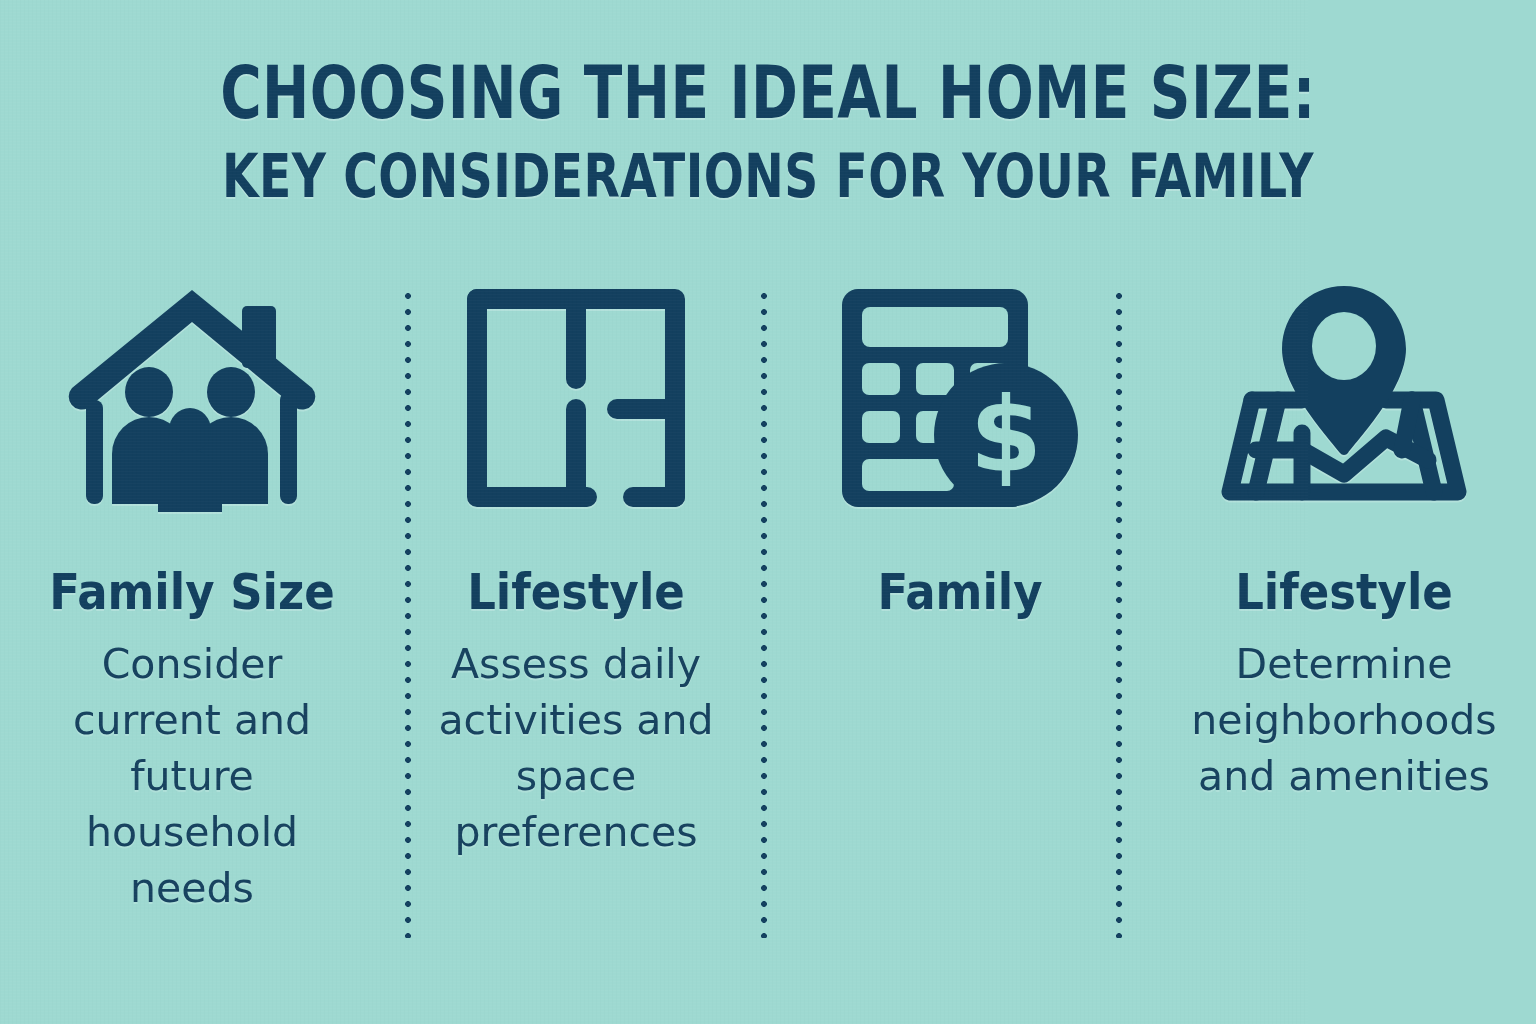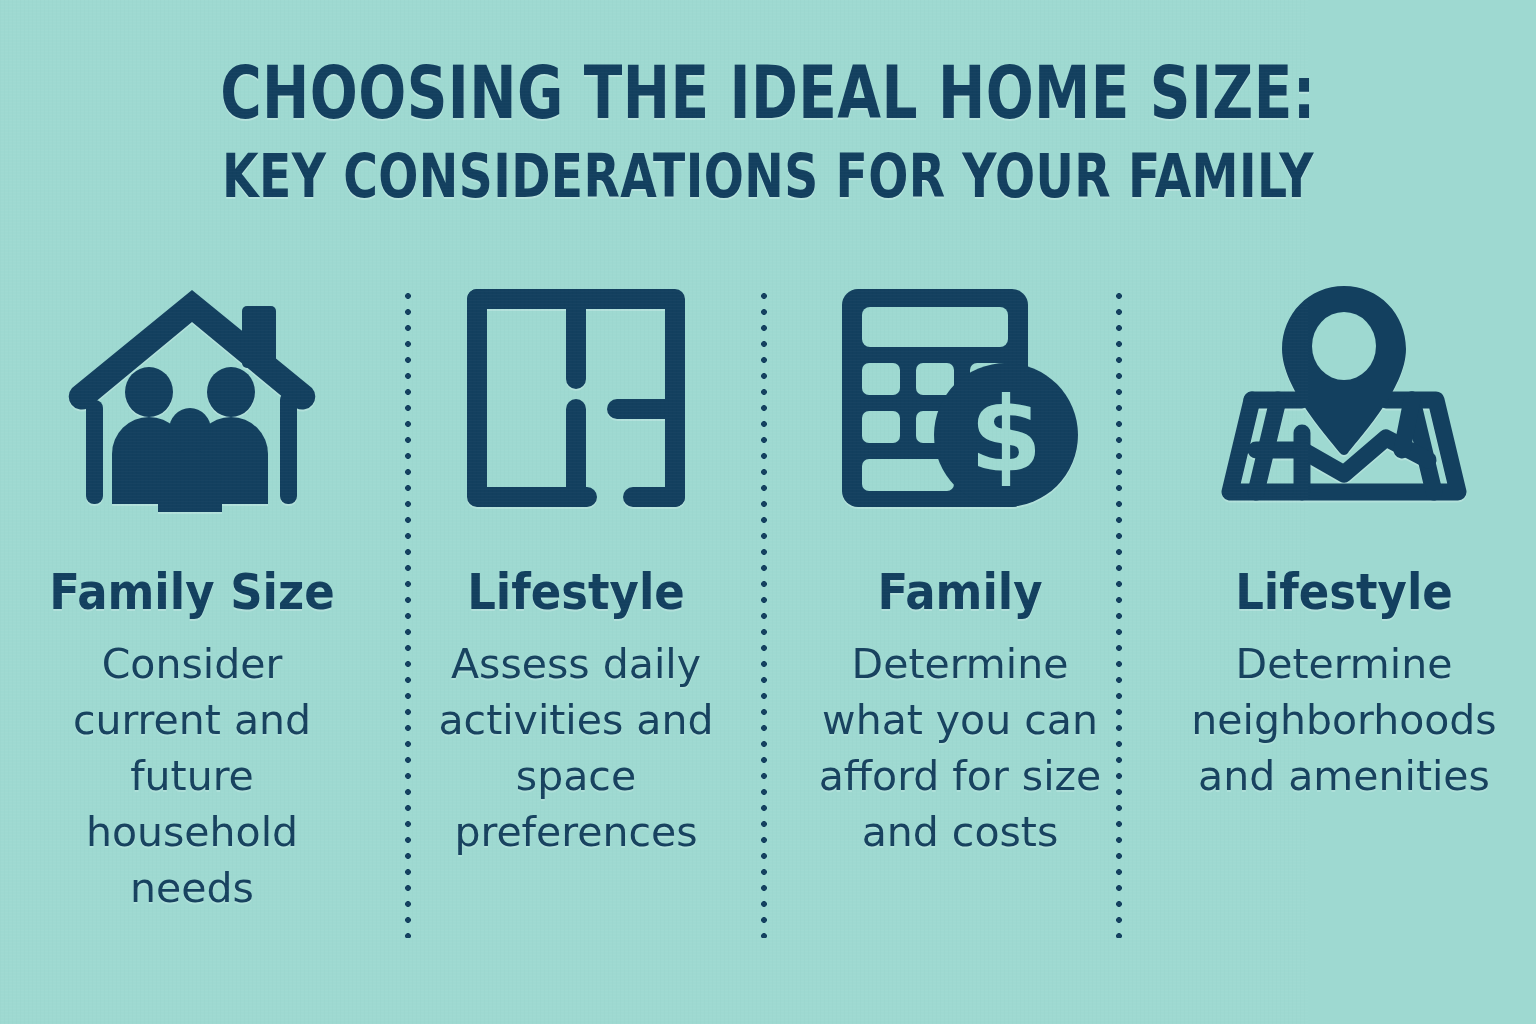--- a/index.html
+++ b/index.html
@@ -210,21 +210,20 @@
           <rect x="132" y="78" width="38" height="32" rx="7" fill="#9ed9d1"></rect>
           <rect x="24" y="126" width="38" height="32" rx="7" fill="#9ed9d1"></rect>
           <rect x="78" y="126" width="38" height="32" rx="7" fill="#9ed9d1"></rect>
           <rect x="24" y="174" width="92" height="32" rx="7" fill="#9ed9d1"></rect>
 
           <circle cx="168" cy="150" r="72" fill="#13405f"></circle>
           <text x="168" y="150" fill="#9ed9d1" font-family="DejaVu Sans, sans-serif" font-size="104" font-weight="700" text-anchor="middle" dominant-baseline="central">$</text>
         </svg>
       </div>
       <div class="col-title">Family</div>
-      <div class="col-desc">Determine what you can afford for size and costs</div>
     </div>
 
     <div class="column col-4">
       <div class="icon-wrap">
         <svg width="256" height="240" viewBox="0 0 256 240" fill="none">
 
           <g stroke="#13405f" stroke-width="17" stroke-linecap="round" stroke-linejoin="round" fill="none">
             <path d="M36 122 H86"></path>
             <path d="M36 122 L14 214 H242 L220 122 H170"></path>
             <path d="M62 122 L40 214"></path>

